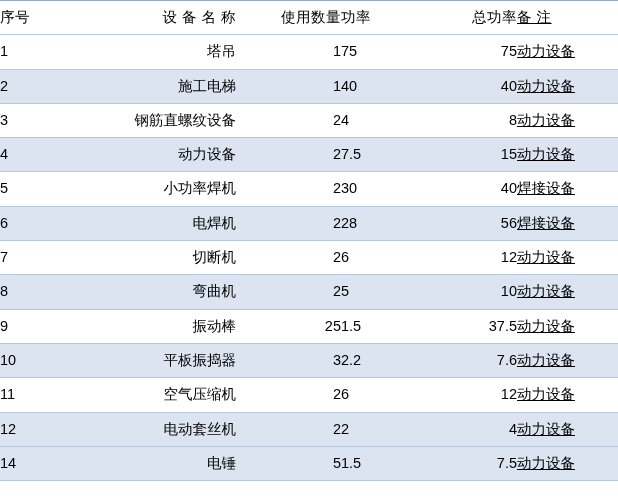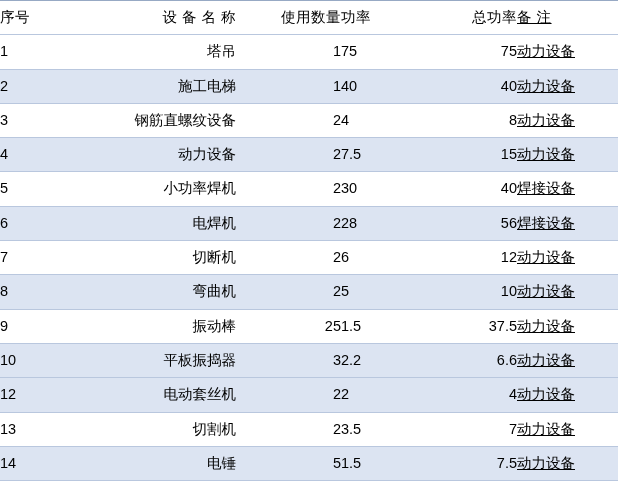--- a/index.html
+++ b/index.html
@@ -157,37 +157,37 @@
         <td class="col-qty">25</td>
         <td class="col-power">1.5</td>
         <td class="col-total">37.5</td>
         <td class="col-remark">动力设备</td>
       </tr>
       <tr class="alt">
         <td class="col-index">10</td>
         <td class="col-name">平板振捣器</td>
         <td class="col-qty">3</td>
         <td class="col-power">2.2</td>
-        <td class="col-total">6.6</td>
+        <td class="col-total">7.6</td>
+        <td class="col-remark">动力设备</td>
+      </tr>
+      <tr class="plain">
+        <td class="col-index">11</td>
+        <td class="col-name">空气压缩机</td>
+        <td class="col-qty">2</td>
+        <td class="col-power">6</td>
+        <td class="col-total">12</td>
         <td class="col-remark">动力设备</td>
       </tr>
       <tr class="alt">
         <td class="col-index">12</td>
         <td class="col-name">电动套丝机</td>
         <td class="col-qty">2</td>
         <td class="col-power">2</td>
         <td class="col-total">4</td>
-        <td class="col-remark">动力设备</td>
-      </tr>
-      <tr class="plain">
-        <td class="col-index">13</td>
-        <td class="col-name">切割机</td>
-        <td class="col-qty">2</td>
-        <td class="col-power">3.5</td>
-        <td class="col-total">7</td>
         <td class="col-remark">动力设备</td>
       </tr>
       <tr class="alt">
         <td class="col-index">14</td>
         <td class="col-name">电锤</td>
         <td class="col-qty">5</td>
         <td class="col-power">1.5</td>
         <td class="col-total">7.5</td>
         <td class="col-remark">动力设备</td>
       </tr>

